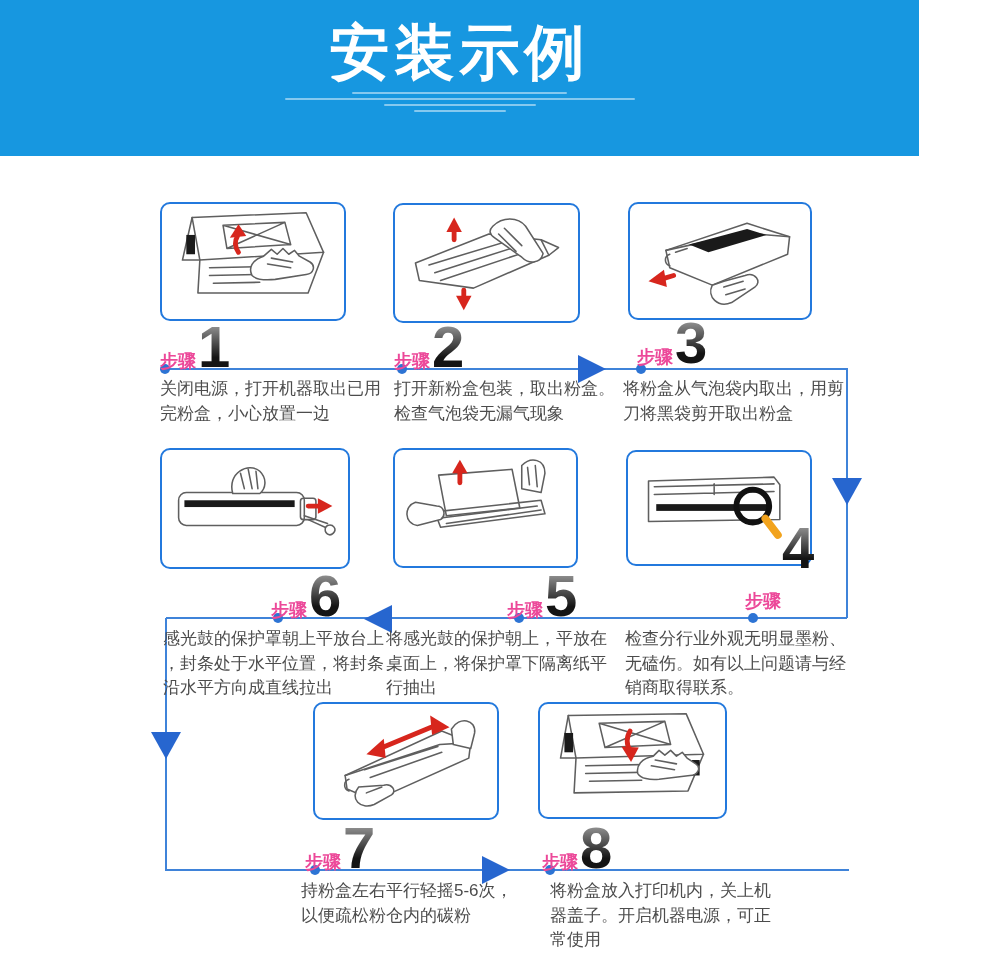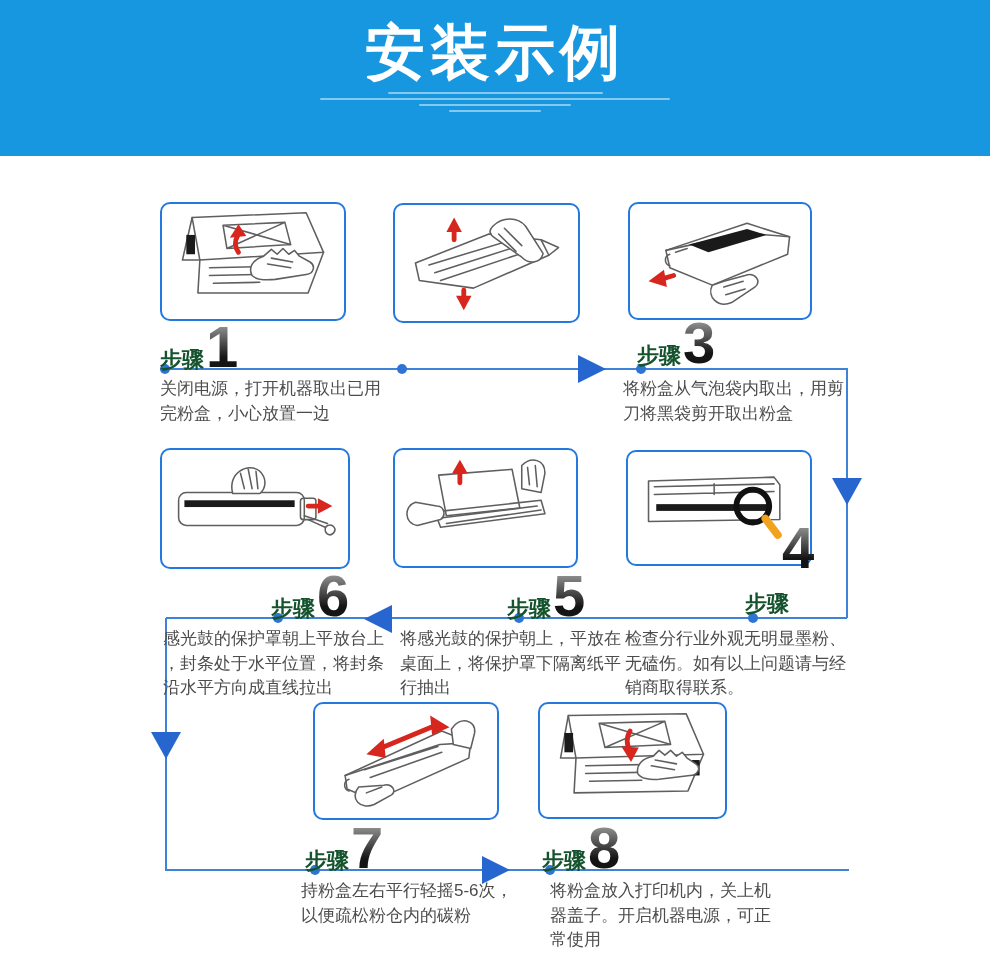--- a/index.html
+++ b/index.html
@@ -3,21 +3,21 @@
 <meta charset="utf-8">
 <style>
   * { margin:0; padding:0; box-sizing:border-box; }
   html,body { background:#fff; }
   #app {
     position:relative; width:990px; height:980px; overflow:hidden;
     font-family:"Liberation Sans","DejaVu Sans",sans-serif; background:#fff;
   }
   
   .header {
-    position:absolute; left:0; top:0; width:990px; height:156px;
+    position:absolute; left:0; top:0; width:919px; height:156px;
     background:#1797e0;
   }
   .page-title {
     position:absolute; left:0; top:20px; width:100%;
     text-align:center; color:#fff; font-size:60px; font-weight:bold;
     letter-spacing:5px; line-height:1.1;
   }
   .fineprint { position:absolute; left:0; top:92px; width:100%; }
   .fineprint .fp-line {
     height:2px; margin:0 auto 4px auto; background:rgba(255,255,255,0.48);
@@ -29,21 +29,21 @@
     background:#fff; overflow:visible;
   }
   .imgbox svg { display:block; width:100%; height:100%; }
   .sk { stroke:#5f5f5f; stroke-width:1.6; fill:none; stroke-linejoin:round; stroke-linecap:round; }
   .skf { stroke:#5f5f5f; stroke-width:1.6; fill:#fff; stroke-linejoin:round; stroke-linecap:round; }
   .blk { fill:#1a1a1a; stroke:none; }
   .red { fill:#d7261d; stroke:none; }
   .redln { stroke:#d7261d; stroke-width:5; fill:none; stroke-linecap:round; }
   
   .lbl { position:absolute; white-space:nowrap; }
-  .lbl .word { color:#14532d; font-size:22px; font-weight:bold; vertical-align:baseline; }
+  .lbl .word { color:#ec4899; font-size:18px; font-weight:bold; vertical-align:baseline; }
   .lbl .num {
     font-size:58px; font-weight:bold; line-height:0.82; color:#1c1c1c;
     display:inline-block; vertical-align:baseline; margin-left:2px;
   }
   @supports (-webkit-background-clip: text) {
     .lbl .num {
       background:linear-gradient(180deg,#9b9b9b 0%,#141414 72%);
       -webkit-background-clip:text; -webkit-text-fill-color:transparent;
     }
   }
@@ -120,20 +120,25 @@
       <path class="sk" d="M34,62 L120,36 M40,70 L128,42 M46,78 L136,48"></path>
       <path class="sk" d="M150,36 L168,44 L158,52"></path>
       <path class="redln" d="M60,36 L60,26"></path>
       <polygon class="red" points="52,28 60,13 68,28"></polygon>
       <path class="redln" d="M70,88 L70,96"></path>
       <polygon class="red" points="62,94 70,109 78,94"></polygon>
       <path class="skf" d="M100,22 C110,12 126,12 134,22 L152,50 C150,60 138,62 130,54 L102,34 C96,30 96,26 100,22 Z"></path>
       <path class="sk" d="M112,24 L130,42 M106,30 L124,48"></path>
     </svg>
   </div>
+  <div class="lbl" style="left:394px;top:323px">
+    <span class="word">步骤</span><span class="num">2</span>
+  </div>
+  <div class="desc" style="left:394px;top:377px">打开新粉盒包装，取出粉盒。
+检查气泡袋无漏气现象</div>
 
   <div class="imgbox" style="left:628px;top:202px;width:184px;height:118px">
     <svg viewBox="0 0 184 118">
       <path class="sk" d="M36,48 L120,20 L164,34 L162,52 L84,84 L40,66 Z"></path>
       <path class="sk" d="M36,48 L118,30 L164,34"></path>
       <polygon class="blk" points="60,42 120,26 140,32 80,50"></polygon>
       <path class="sk" d="M40,52 C34,54 34,62 40,64 M46,50 L58,46"></path>
       <path class="redln" d="M44,74 L34,77"></path>
       <polygon class="red" points="34,68 18,80 37,86"></polygon>
       <path class="skf" d="M84,84 C78,96 90,108 104,102 L128,86 C136,80 128,70 118,74 L96,80 Z"></path>
@@ -174,21 +179,21 @@
       <path class="redln" d="M66,34 L66,24"></path>
       <polygon class="red" points="58,24 66,10 74,24"></polygon>
       <path class="skf" d="M20,54 C8,58 8,76 22,78 L46,72 C52,68 50,58 42,58 Z"></path>
       <path class="skf" d="M130,16 C140,6 154,10 154,24 L150,44 L130,40 Z"></path>
       <path class="sk" d="M136,18 L138,36 M144,16 L146,38"></path>
     </svg>
   </div>
   <div class="lbl" style="left:507px;top:572px">
     <span class="word">步骤</span><span class="num">5</span>
   </div>
-  <div class="desc" style="left:400px;top:627px">将感光鼓的保护朝上，平放在
+  <div class="desc" style="left:386px;top:627px">将感光鼓的保护朝上，平放在
 桌面上，将保护罩下隔离纸平
 行抽出</div>
 
   <div class="imgbox" style="left:626px;top:450px;width:186px;height:116px">
     <svg viewBox="0 0 186 116">
       <path class="sk" d="M20,30 L150,26 L156,34 L156,70 L20,72 Z"></path>
       <path class="sk" d="M26,36 L150,33 M26,44 L150,41 M88,33 L88,44"></path>
       <rect class="blk" x="28" y="54" width="118" height="7"></rect>
       <g>
         <circle cx="128" cy="56" r="17" fill="none" stroke="#111" stroke-width="6"></circle>

